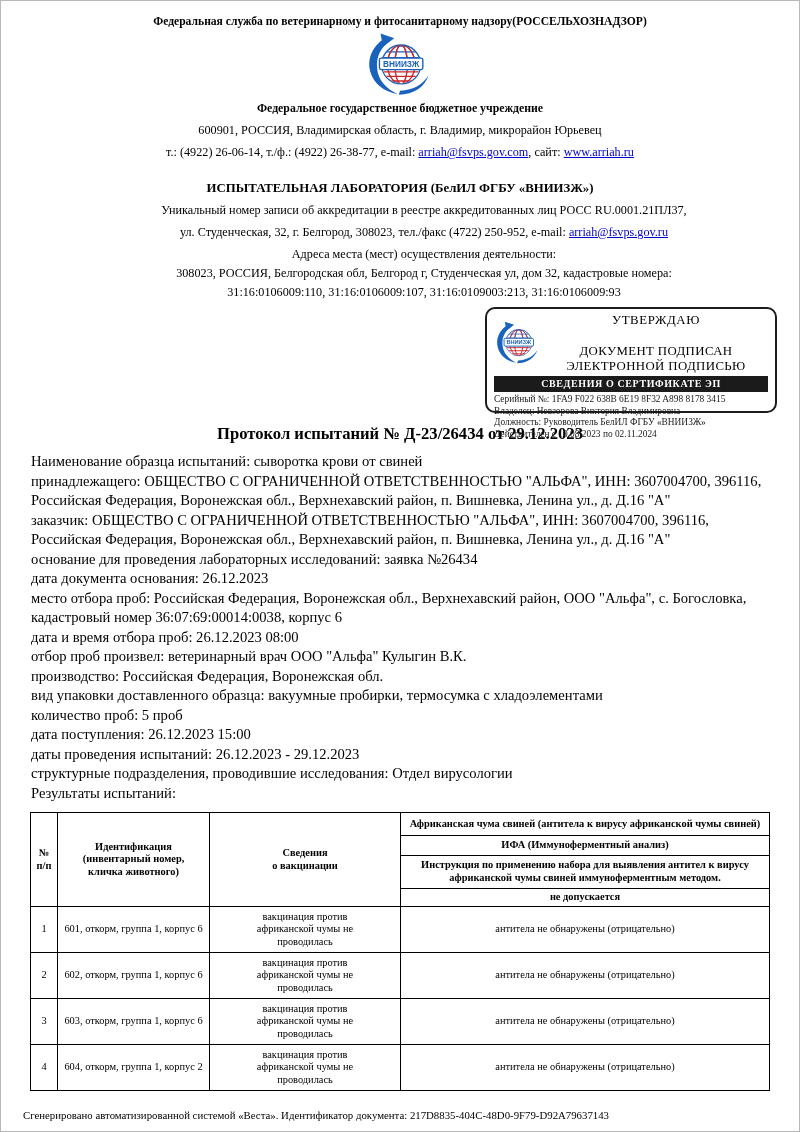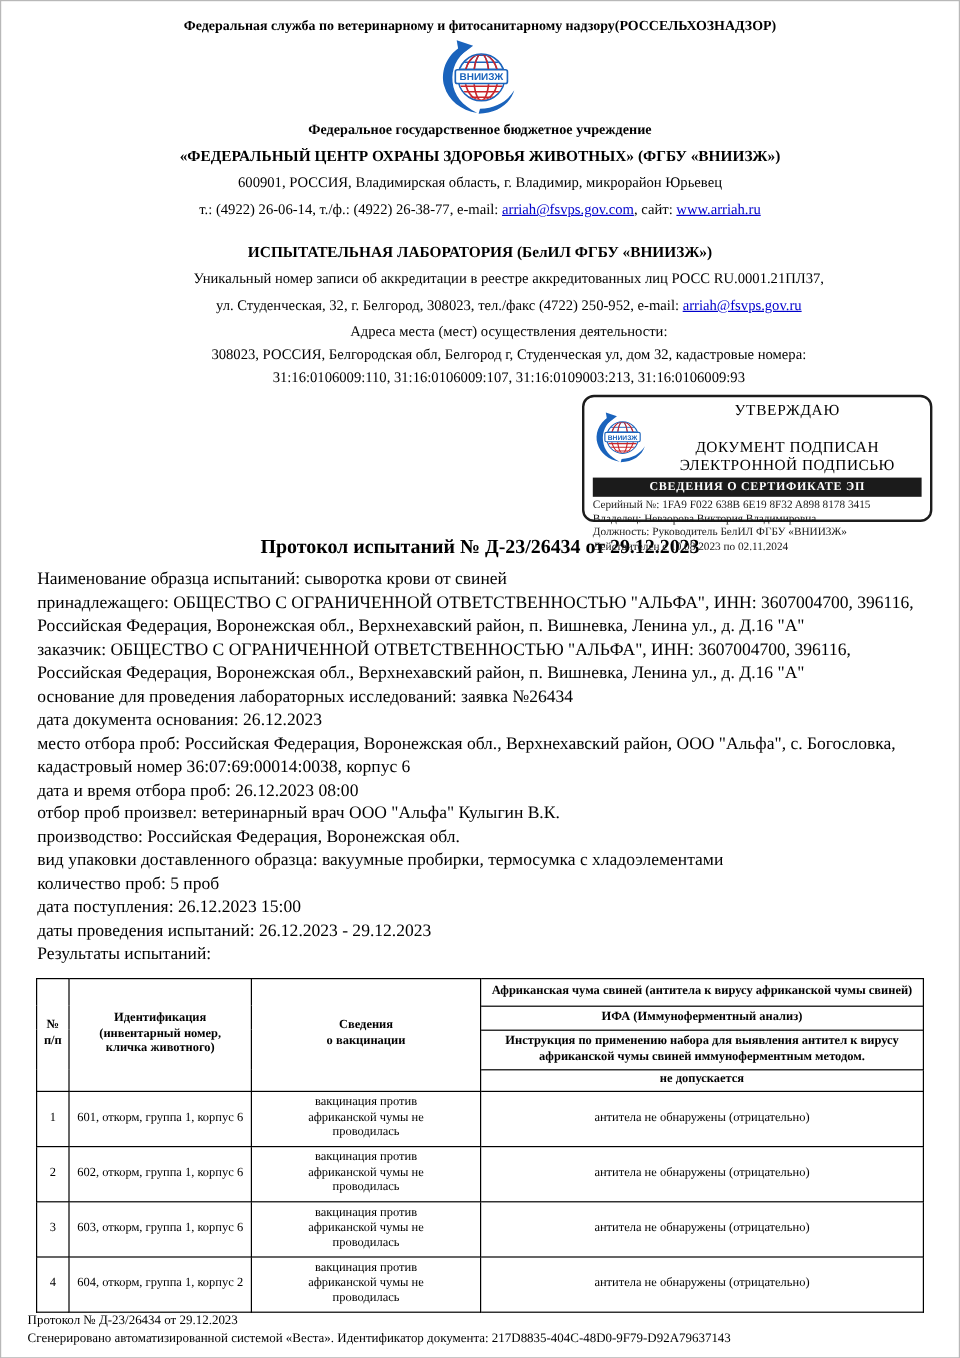--- a/index.html
+++ b/index.html
@@ -89,21 +89,20 @@
 
   <div class="agency">Федеральная служба по ветеринарному и фитосанитарному надзору(РОССЕЛЬХОЗНАДЗОР)</div>
 
   <div class="logo-wrap">
     <svg width="72" height="64">
         <use href="#vlogo"></use>
       </svg>
   </div>
 
   <div class="org-type">Федеральное государственное бюджетное учреждение</div>
-  <div class="org-name">«ФЕДЕРАЛЬНЫЙ ЦЕНТР ОХРАНЫ ЗДОРОВЬЯ ЖИВОТНЫХ» (ФГБУ «ВНИИЗЖ»)</div>
   <div class="org-line">600901, РОССИЯ, Владимирская область, г. Владимир, микрорайон Юрьевец</div>
   <div class="org-line"><span>т.: (4922) 26-06-14, т./ф.: (4922) 26-38-77, e-mail: </span><a class="doclink">arriah@fsvps.gov.com</a><span>, сайт: </span><a class="doclink">www.arriah.ru</a></div>
 
   <div class="lab-title">ИСПЫТАТЕЛЬНАЯ ЛАБОРАТОРИЯ (БелИЛ ФГБУ «ВНИИЗЖ»)</div>
   <div class="lab-line">Уникальный номер записи об аккредитации в реестре аккредитованных лиц РОСС RU.0001.21ПЛ37,</div>
   <div class="lab-line"><span>ул. Студенческая, 32, г. Белгород, 308023, тел./факс (4722) 250-952, e-mail: </span><a class="doclink">arriah@fsvps.gov.ru</a></div>
   <div class="lab-line">Адреса места (мест) осуществления деятельности:</div>
   <div class="lab-line tight">308023, РОССИЯ, Белгородская обл, Белгород г, Студенческая ул, дом 32, кадастровые номера:</div>
   <div class="lab-line tight">31:16:0106009:110, 31:16:0106009:107, 31:16:0109003:213, 31:16:0106009:93</div>
 
@@ -142,20 +141,21 @@
     <div class="field"><b>основание для проведения лабораторных исследований:</b> <span>заявка №26434</span></div>
     <div class="field"><b>дата документа основания:</b> <span>26.12.2023</span></div>
     <div class="field"><b>место отбора проб:</b> <span>Российская Федерация, Воронежская обл., Верхнехавский район, ООО "Альфа", с. Богословка, кадастровый номер 36:07:69:00014:0038, корпус 6</span></div>
     <div class="field"><b>дата и время отбора проб:</b> <span>26.12.2023 08:00</span></div>
     <div class="field"><b>отбор проб произвел:</b> <span>ветеринарный врач ООО "Альфа" Кулыгин В.К.</span></div>
     <div class="field"><b>производство:</b> <span>Российская Федерация, Воронежская обл.</span></div>
     <div class="field"><b>вид упаковки доставленного образца:</b> <span>вакуумные пробирки, термосумка с хладоэлементами</span></div>
     <div class="field"><b>количество проб:</b> <span>5 проб</span></div>
     <div class="field"><b>дата поступления:</b> <span>26.12.2023 15:00</span></div>
     <div class="field"><b>даты проведения испытаний:</b> <span>26.12.2023 - 29.12.2023</span></div>
+    <div class="field"><b>структурные подразделения, проводившие исследования:</b> <span>Отдел вирусологии</span></div>
     <div class="field"><b>Результаты испытаний:</b></div>
   </div>
 
   <table class="results">
     <colgroup>
         <col style="width:27px">
         <col style="width:152px">
         <col style="width:191px">
         <col>
       </colgroup>
@@ -208,17 +208,16 @@
       <td class="pre">вакцинация против
 африканской чумы не
 проводилась</td>
       <td>антитела не обнаружены (отрицательно)</td>
     </tr>
 
   </tbody>
     </table>
 
   <div class="foot">
-    <div>Протокол № Д-23/26434 от 29.12.2023</div>
     <div>Сгенерировано автоматизированной системой «Веста». Идентификатор документа: 217D8835-404C-48D0-9F79-D92A79637143</div>
   </div>
 
 </div>
 
 </body></html>

